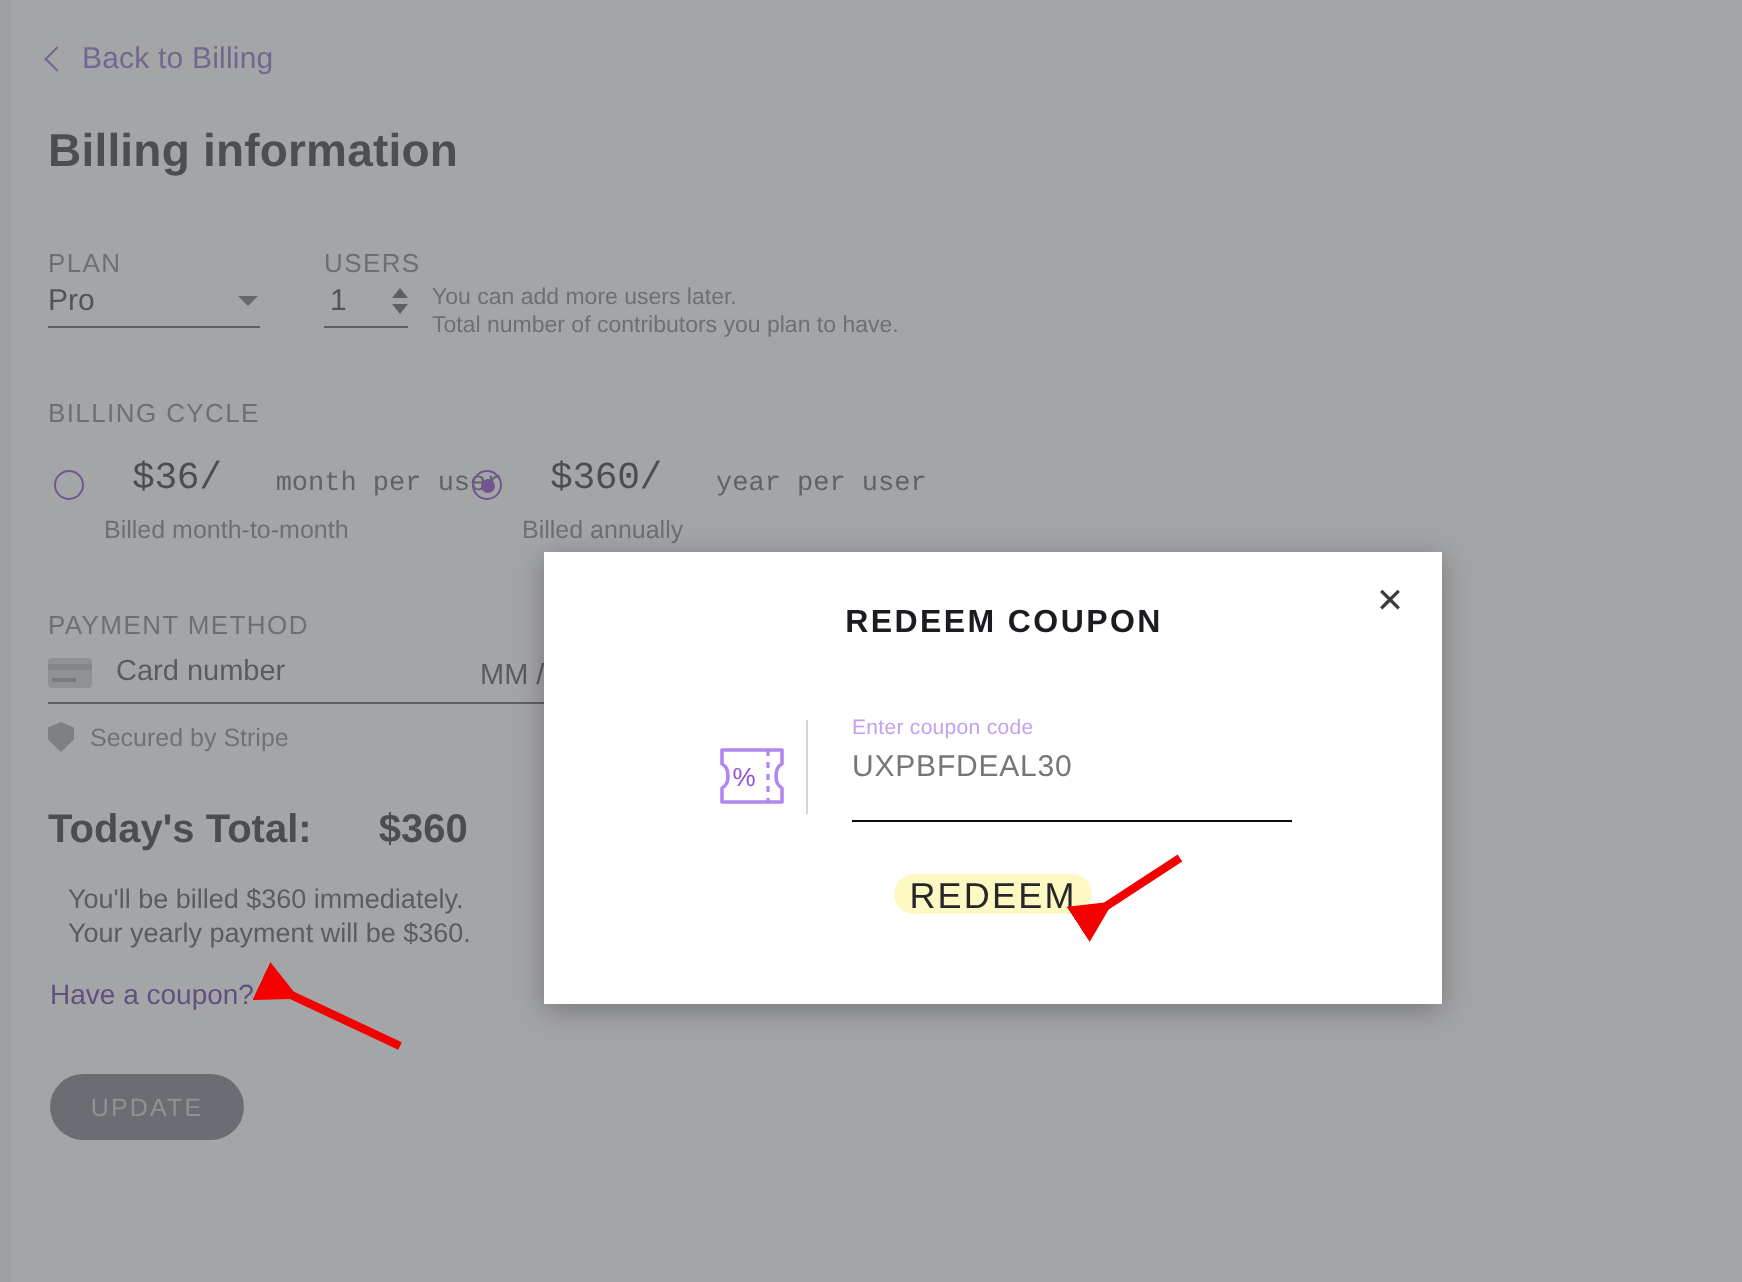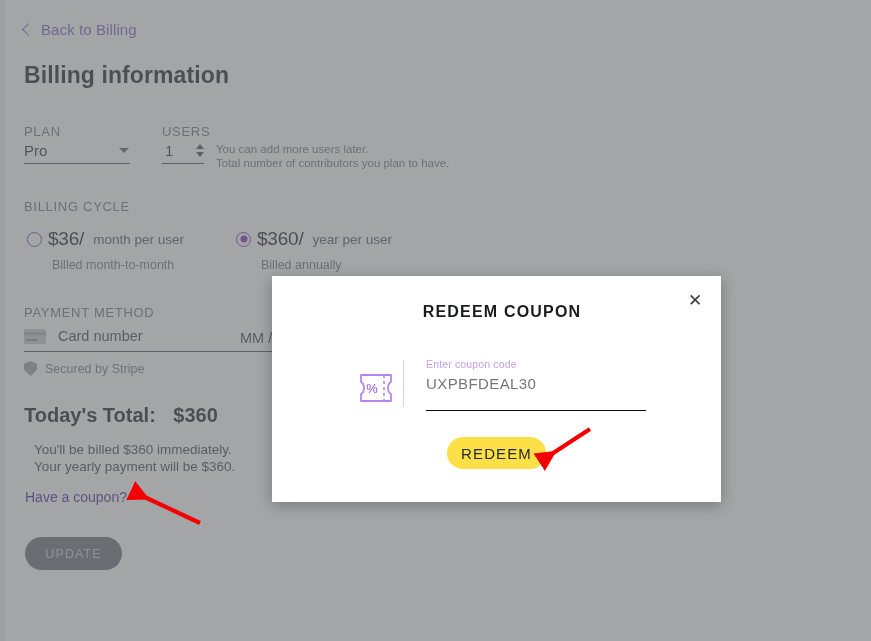--- a/index.html
+++ b/index.html
@@ -142,23 +142,24 @@
     left: 216px;
     top: 142px;
     font-size: 11.5px;
     line-height: 14px;
     color: #6f7175;
   }
 
   .cycle-opt {
     position: absolute;
     display: flex;
-    align-items: center;
-    gap: 6px;
-    cursor: pointer;
+    align-items: flex-end;
+    gap: 24px;
+    cursor: pointer;
+    font-family: Liberation Mono, monospace;
   }
   .opt-month { left: 27px;  top: 228px; }
   .opt-year  { left: 236px; top: 228px; }
 
   .radio {
     width: 15px;
     height: 15px;
     border-radius: 50%;
     border: 1.8px solid #7a2fc4;
     box-sizing: border-box;
@@ -253,21 +254,21 @@
   }
 
   .total-line {
     position: absolute;
     left: 24px;
     top: 404px;
     font-size: 20px;
     font-weight: bold;
     color: #17181c;
   }
-  .total-line .amt { margin-left: 12px; }
+  .total-line .amt { margin-left: 28px; }
 
   .info-box {
     position: absolute;
     left: 24px;
     top: 436px;
     width: 818px;
     height: 36px;
     background: rgba(255,255,255,0.14);
     padding: 5px 10px;
     box-sizing: border-box;
@@ -394,26 +395,26 @@
     padding-bottom: 18px;
     border-bottom: 1.8px solid #0a0a0a;
     cursor: text;
   }
 
   .redeem-btn {
     position: absolute;
     left: 175px;
     top: 161px;
     width: 99px;
-    height: 32px;
+    height: 20px;
     border-radius: 16px;
-    background: #fde047;
+    background: #fef9c3;
     border: none;
     color: #26272b;
-    font-size: 15px;
+    font-size: 18px;
     letter-spacing: 1.1px;
     cursor: pointer;
     font-family: "Liberation Sans", sans-serif;
   }
 
   
   .anno {
     position: absolute;
     inset: 0;
     pointer-events: none;

